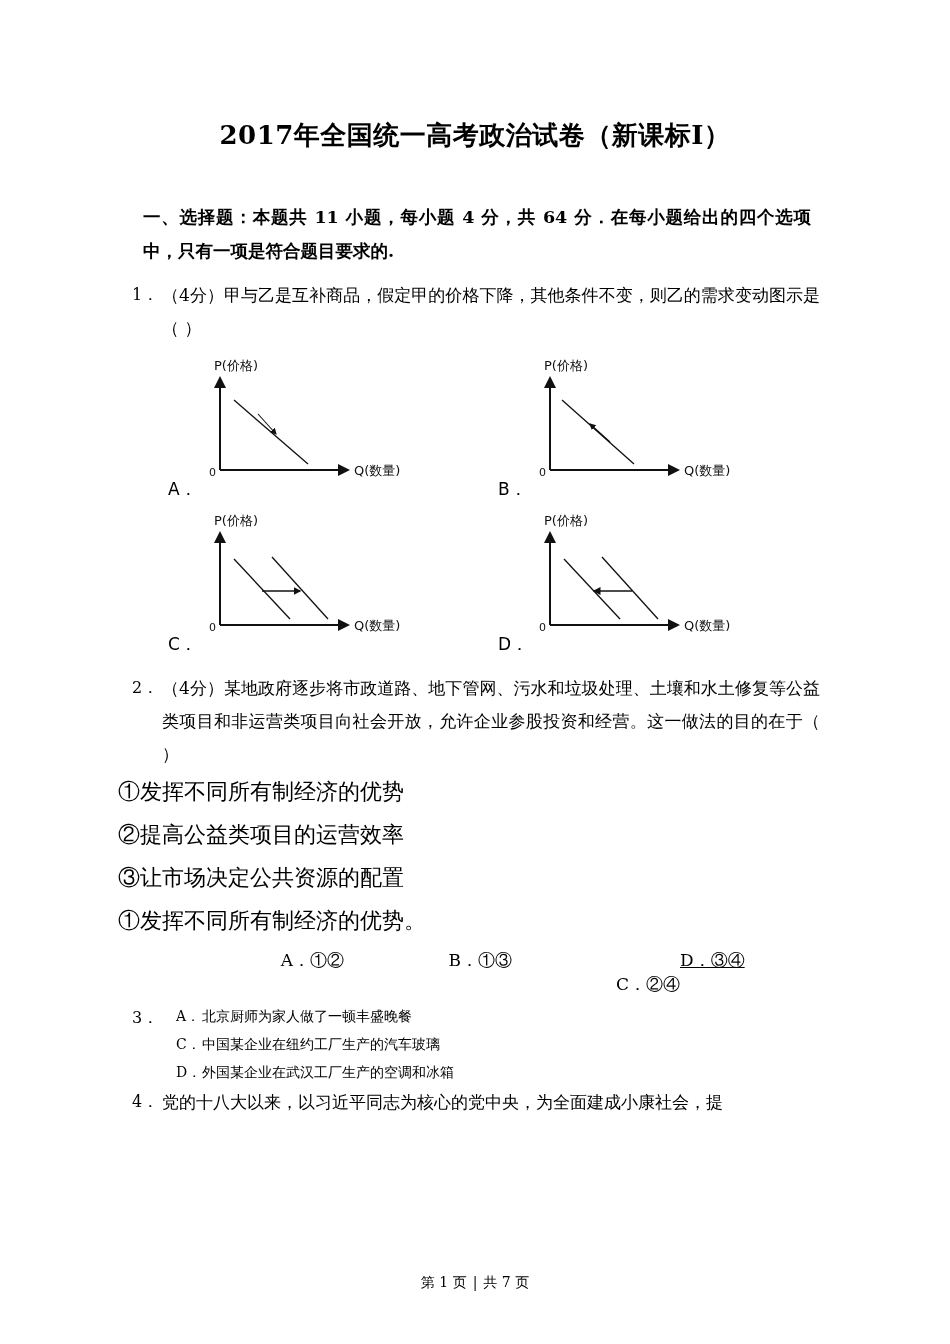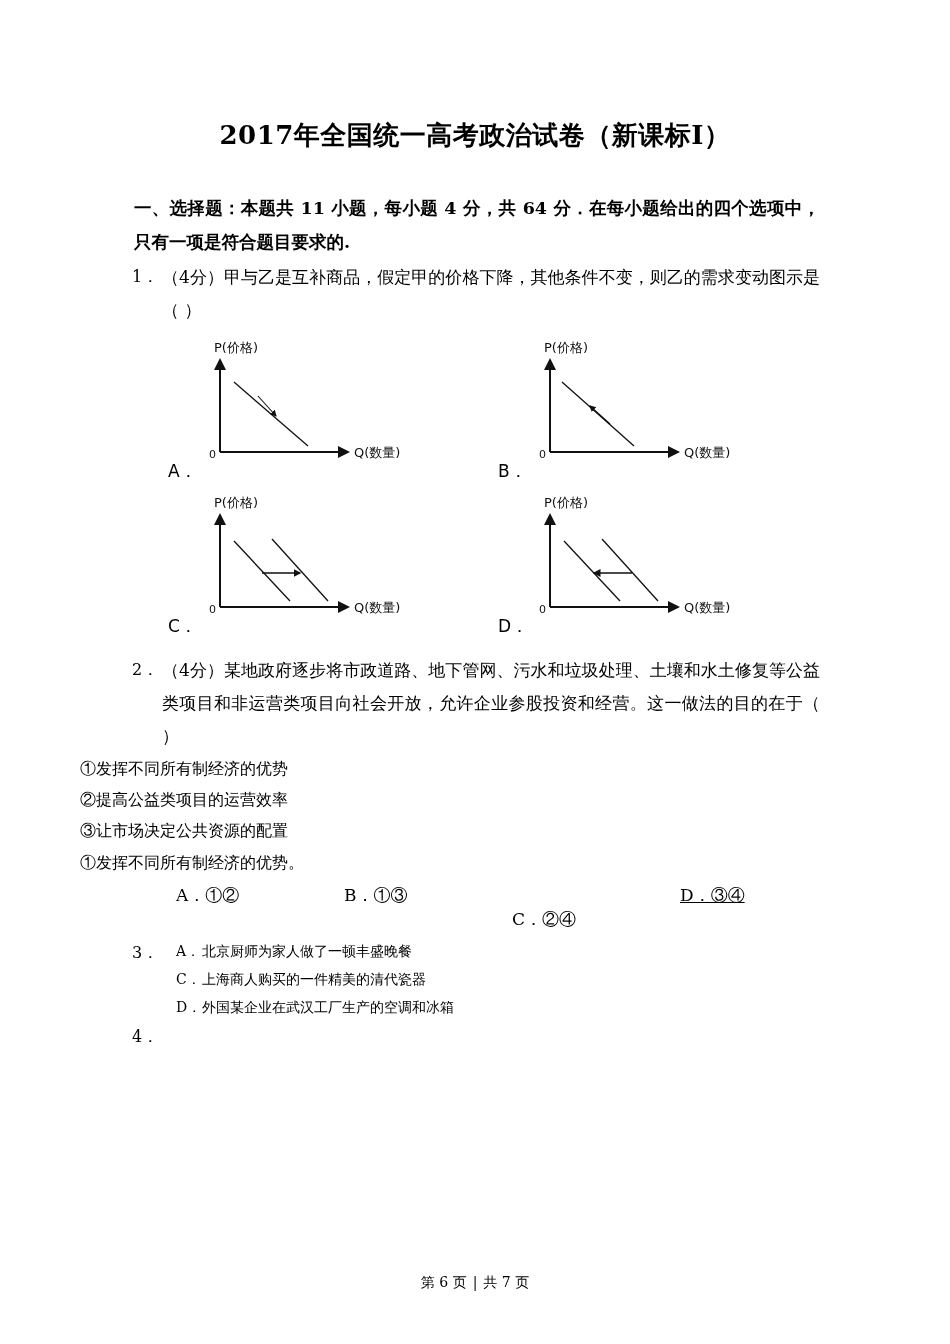--- a/index.html
+++ b/index.html
@@ -29,21 +29,21 @@
     font-size: 26px;
     font-weight: bold;
     letter-spacing: 0.5px;
     margin: 0;
     padding-top: 118px;
     font-family: "DejaVu Serif", "Liberation Serif", serif;
   }
 
   
   .section-head {
-    margin: 2px;
+    margin: 11px;
     padding: 36px 128px 0 132px;
     font-size: 17.5px;
     font-weight: bold;
     line-height: 1.95;
     text-align: justify;
   }
   .section-head .lead {
     font-weight: bold;
   }
 
@@ -66,22 +66,22 @@
     font-size: 16px;
   }
   .q-text {
     display: block;
     padding-left: 30px;
     text-indent: 0;
   }
 
   
   .opt-list {
-    padding: 0 130px 0 80px;
-    font-size: 16px;
+    padding: 0 130px 0 118px;
+    font-size: 22px;
     line-height: 1.95;
   }
   .opt-line {
     display: block;
     white-space: nowrap;
   }
   .opt-lettered {
     padding: 0 130px 0 176px;
     font-size: 14px;
     line-height: 2.0;
@@ -90,20 +90,21 @@
     display: inline-block;
     min-width: 26px;
   }
 
   
   .answer-row {
     padding: 0 130px 0 176px;
     font-size: 17px;
     line-height: 2.1;
     display: flex;
+    text-align: right;
   }
   .answer-row .choice {
     white-space: nowrap;
   }
   .answer-row .choice:nth-child(1) { width: 168px; }
   .answer-row .choice:nth-child(2) { width: 168px; }
   .answer-row .choice:nth-child(3) { width: 168px; margin-top: 24px; }
   .answer-row .choice:nth-child(4) { width: auto; text-decoration: underline; }
 
   
@@ -292,25 +293,28 @@
     <span class="choice">C．②④</span>
     <span class="choice">D．③④</span>
   </div>
 
   <div class="q">
     <span class="q-num">3．</span>
   </div>
 
   <div class="opt-lettered">
     <span class="opt-line"><span class="letter">A．</span><span>北京厨师为家人做了一顿丰盛晚餐</span></span>
-    <span class="opt-line"><span class="letter">C．</span><span>上海商人购买的一件精美的清代瓷器</span></span>
+    <span class="opt-line"><span class="letter">C．</span><span>中国某企业在纽约工厂生产的汽车玻璃</span></span>
     <span class="opt-line"><span class="letter">D．</span><span>外国某企业在武汉工厂生产的空调和冰箱</span></span>
   </div>
 
   <div class="q">
     <span class="q-num">4．</span>
+    <span class="q-body">
+      <span class="q-text">党的十八大以来，以习近平同志为核心的党中央，为全面建成小康社会，提</span>
+    </span>
   </div>
 
   <div class="footer">
-    <span>第 6 页</span><span class="sep">|</span><span>共 7 页</span>
+    <span>第 1 页</span><span class="sep">|</span><span>共 7 页</span>
   </div>
 
 </div>
 
 </body></html>

